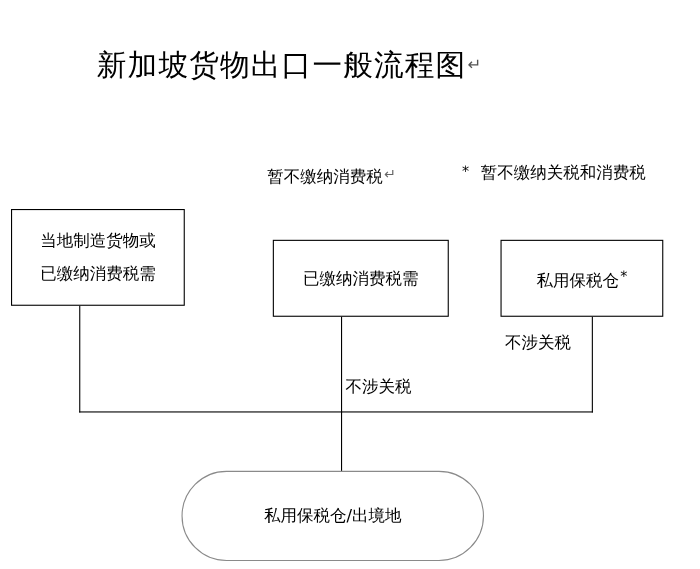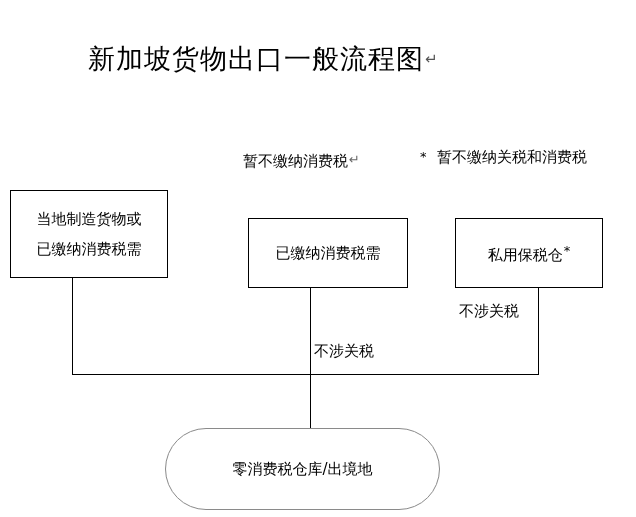--- a/index.html
+++ b/index.html
@@ -173,16 +173,16 @@
 
   <div class="abs label" id="label-dutiable">
     <span>不涉关税</span>
   </div>
 
   <div class="abs label" id="label-no-duty">
     <span>不涉关税</span>
   </div>
 
   <div class="abs" id="terminal">
-    <span>零消费税仓库/出境地</span>
+    <span>私用保税仓/出境地</span>
   </div>
 
 </div>
 
 </body></html>

